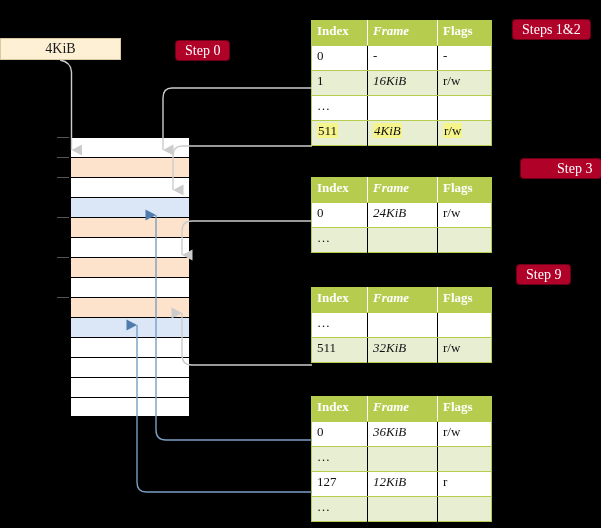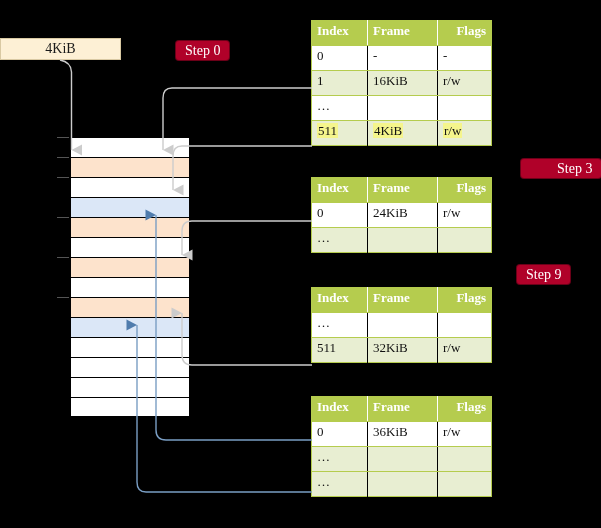--- a/index.html
+++ b/index.html
@@ -60,26 +60,26 @@
   }
   .ptable td:last-child, .ptable th:last-child { border-right: none; }
   .ptable tr:last-child td { border-bottom: none; }
   .ptable thead th {
     background: #b5cc4e;
     color: #ffffff;
     font-weight: bold;
     border-right: 1px solid #ffffff;
     border-bottom: 1px solid #b5cc4e;
   }
-  .ptable thead th:last-child { border-right: none; text-align: right; }
+  .ptable thead th:last-child { border-right: none; }
   .row-alt td { background: #e8eed2; }
   .row-plain td { background: #ffffff; }
   .hl { background: #f5f58c; padding: 0 1px; }
   .col-idx { width: 56px; }
-  .col-frm { width: 70px; }
+  .col-frm { width: 70px; font-style: italic; }
   .col-flg { width: 54px; }
 
   
   #memgrid { position: absolute; left: 70px; top: 137px; width: 120px; height: 277px; }
   .mrow {
     position: absolute; left: 0; width: 120px; height: 20px;
     border: 1px solid #000000; border-bottom: none;
     background: #ffffff;
   }
   .mrow.last { border-bottom: 1px solid #000000; }
@@ -93,20 +93,21 @@
   svg.overlay { position: absolute; left: 0; top: 0; width: 601px; height: 528px; pointer-events: none; }
 </style>
 </head>
 <body>
 
 <div id="root">
 
   <div class="req-box" id="req-box" style="left:0px; top:38px; width:121px; height:22px;">4KiB</div>
 
   <div class="step-badge" id="badge-0" style="left:176px; top:41px;">Step 0</div>
+  <div class="step-badge" id="badge-12" style="left:513px; top:20px;">Steps 1&amp;2</div>
   <div class="step-badge" id="badge-3" style="left:521px; top:159px;padding-left:36px;">Step 3</div>
   <div class="step-badge" id="badge-4" style="left:517px; top:265px;">Step 9</div>
 
   <div id="memgrid">
       <div class="mrow " style="top: 0px;"></div>
       <div class="mrow orange" style="top: 20px;"></div>
       <div class="mrow " style="top: 40px;"></div>
       <div class="mrow blue" style="top: 60px;"></div>
       <div class="mrow orange" style="top: 80px;"></div>
       <div class="mrow " style="top: 100px;"></div>
@@ -212,20 +213,25 @@
           <tr class="row-plain">
             <td class="col-idx">0</td>
             <td class="col-frm">36KiB</td>
             <td class="col-flg">r/w</td>
           </tr>
           <tr class="row-alt">
             <td class="col-idx">…</td>
             <td class="col-frm"></td>
             <td class="col-flg"></td>
           </tr>
+          <tr class="row-plain">
+            <td class="col-idx">127</td>
+            <td class="col-frm">12KiB</td>
+            <td class="col-flg">r</td>
+          </tr>
           <tr class="row-alt">
             <td class="col-idx">…</td>
             <td class="col-frm"></td>
             <td class="col-flg"></td>
           </tr>
         </tbody>
       </table>
     </div>
 
   <svg class="overlay" viewBox="0 0 601 528" xmlns="http://www.w3.org/2000/svg">

